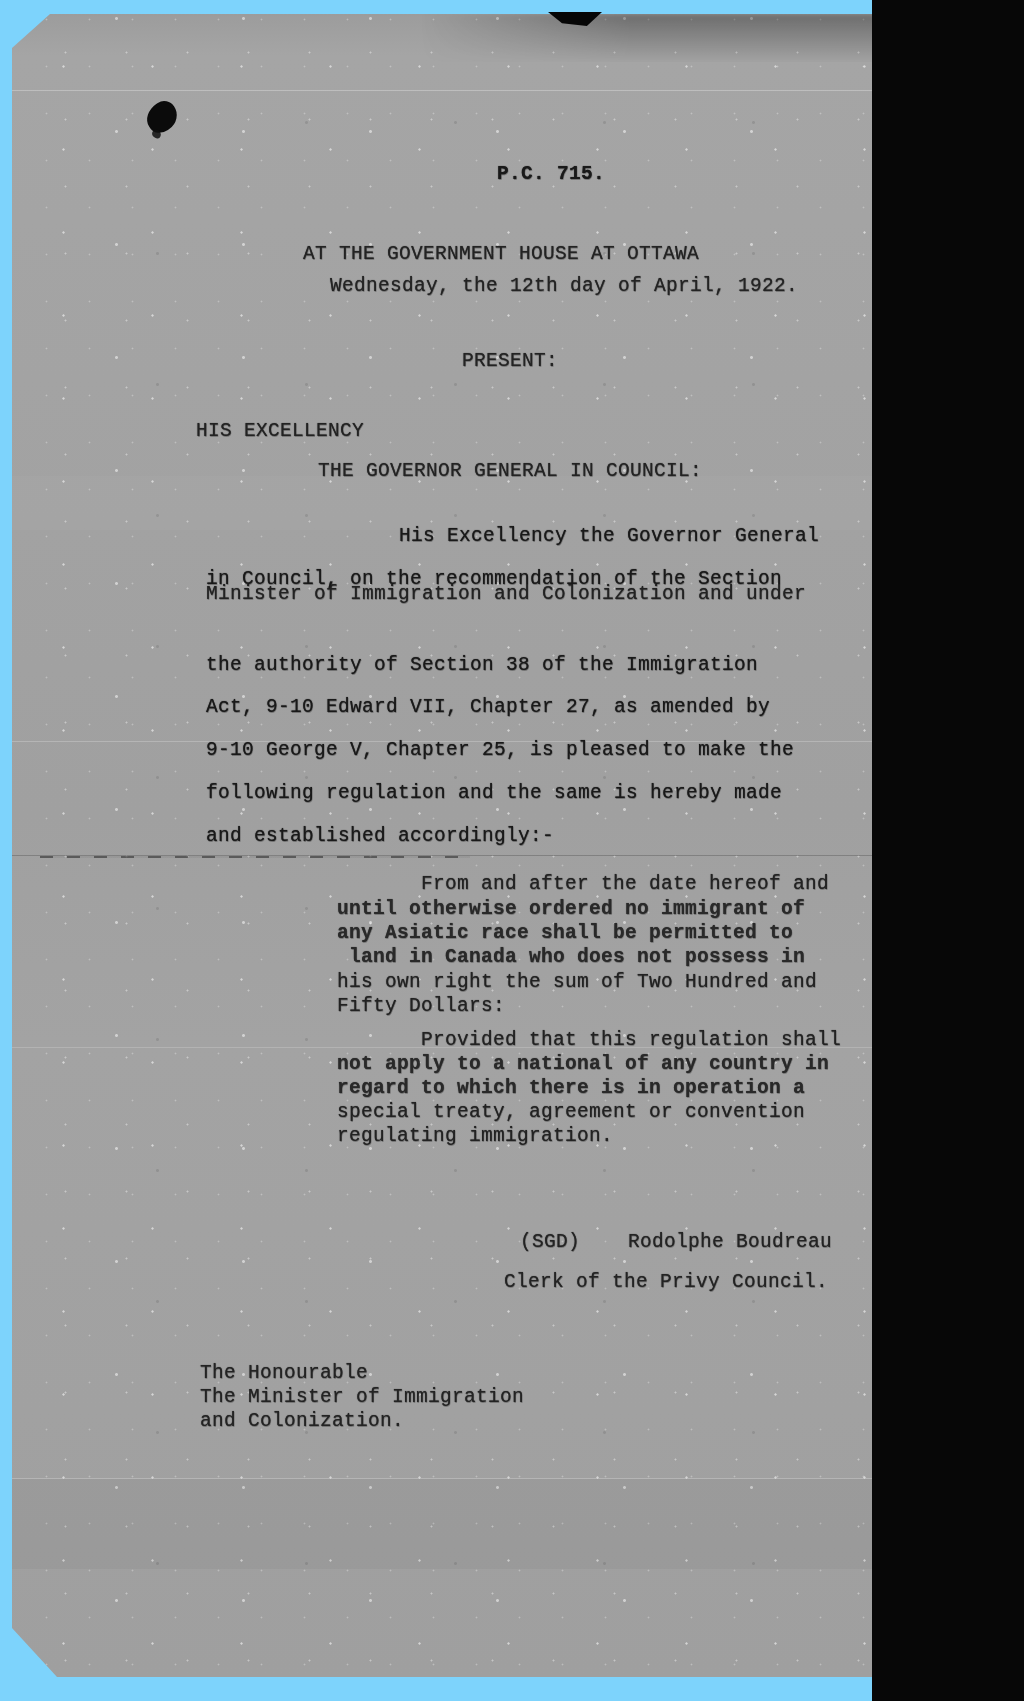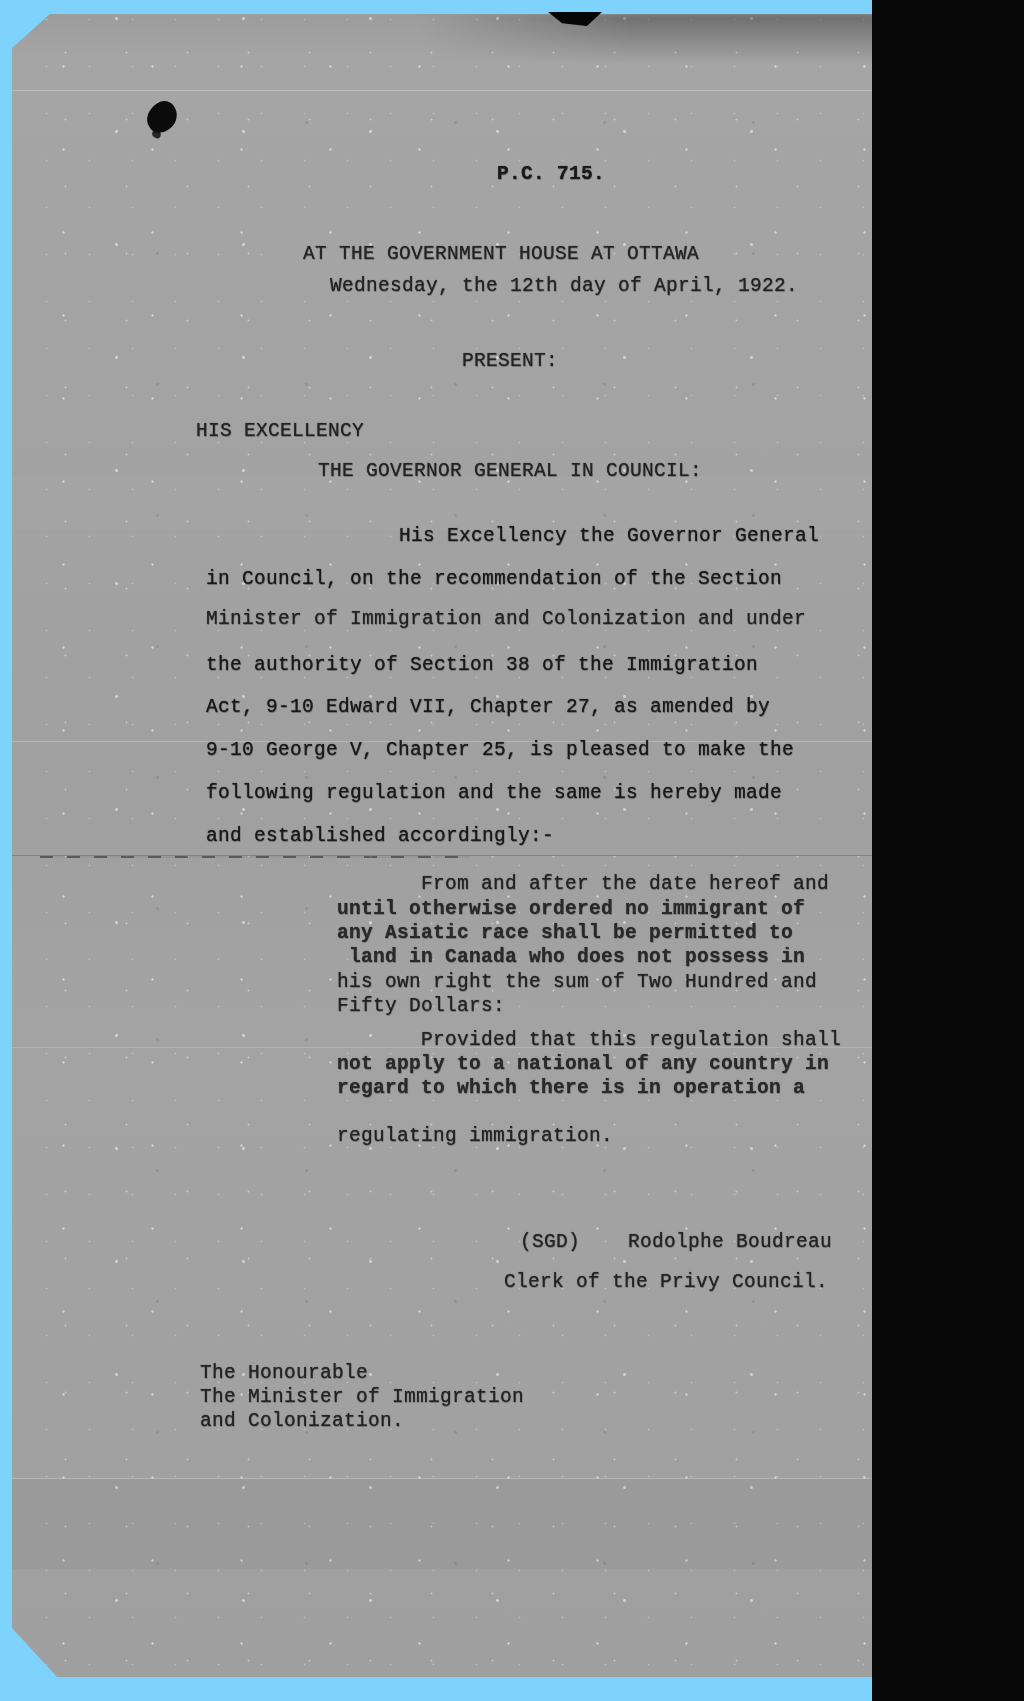--- a/index.html
+++ b/index.html
@@ -63,37 +63,38 @@
 
   <div class="tl bold" style="left:497px;top:165px;">P.C. 715.</div>
   <div class="tl soft" style="left:303px;top:245px;">AT THE GOVERNMENT HOUSE AT OTTAWA</div>
   <div class="tl soft" style="left:330px;top:277px;">Wednesday, the 12th day of April, 1922.</div>
   <div class="tl soft" style="left:462px;top:352px;">PRESENT:</div>
   <div class="tl fuzzy2" style="left:196px;top:422px;">HIS EXCELLENCY</div>
   <div class="tl soft" style="left:290px;top:462px;margin-left:28px;">THE GOVERNOR GENERAL IN COUNCIL:</div>
 
   <div class="tl" style="left:399px;top:527px;">His Excellency the Governor General</div>
   <div class="tl" style="left:206px;top:570px;">in Council, on the recommendation of the Section</div>
-  <div class="tl fuzzy2" style="left:206px;top:610px;text-align:right;">Minister of Immigration and Colonization and under</div>
+  <div class="tl fuzzy2" style="left:206px;top:585px;text-align:right;">Minister of Immigration and Colonization and under</div>
   <div class="tl" style="left:206px;top:656px;">the authority of Section 38 of the Immigration</div>
   <div class="tl" style="left:206px;top:698px;">Act, 9-10 Edward VII, Chapter 27, as amended by</div>
   <div class="tl" style="left:206px;top:741px;">9-10 George V, Chapter 25, is pleased to make the</div>
   <div class="tl" style="left:206px;top:784px;">following regulation and the same is hereby made</div>
   <div class="tl" style="left:206px;top:827px;">and established accordingly:-</div>
 
   <div class="tl fuzzy2" style="left:421px;top:875px;">From and after the date hereof and</div>
   <div class="tl fuzzy" style="left:337px;top:900px;">until otherwise ordered no immigrant of</div>
   <div class="tl fuzzy" style="left:337px;top:924px;">any Asiatic race shall be permitted to</div>
   <div class="tl fuzzy" style="left:321px;top:948px;margin-left:28px;">land in Canada who does not possess in</div>
   <div class="tl fuzzy2" style="left:337px;top:973px;">his own right the sum of Two Hundred and</div>
   <div class="tl fuzzy2" style="left:337px;top:997px;">Fifty Dollars:</div>
 
   <div class="tl fuzzy2" style="left:421px;top:1031px;">Provided that this regulation shall</div>
   <div class="tl fuzzy" style="left:337px;top:1055px;">not apply to a national of any country in</div>
   <div class="tl fuzzy" style="left:337px;top:1079px;">regard to which there is in operation a</div>
+  <div class="tl fuzzy2" style="left:337px;top:1103px;">special treaty, agreement or convention</div>
   <div class="tl fuzzy2" style="left:337px;top:1127px;">regulating immigration.</div>
 
   <div class="tl soft" style="left:520px;top:1233px;">(SGD)    Rodolphe Boudreau</div>
   <div class="tl soft" style="left:504px;top:1273px;">Clerk of the Privy Council.</div>
 
   <div class="tl soft" style="left:200px;top:1364px;">The Honourable</div>
   <div class="tl soft" style="left:200px;top:1388px;">The Minister of Immigration</div>
   <div class="tl soft" style="left:200px;top:1412px;">and Colonization.</div>
 
 </div>

